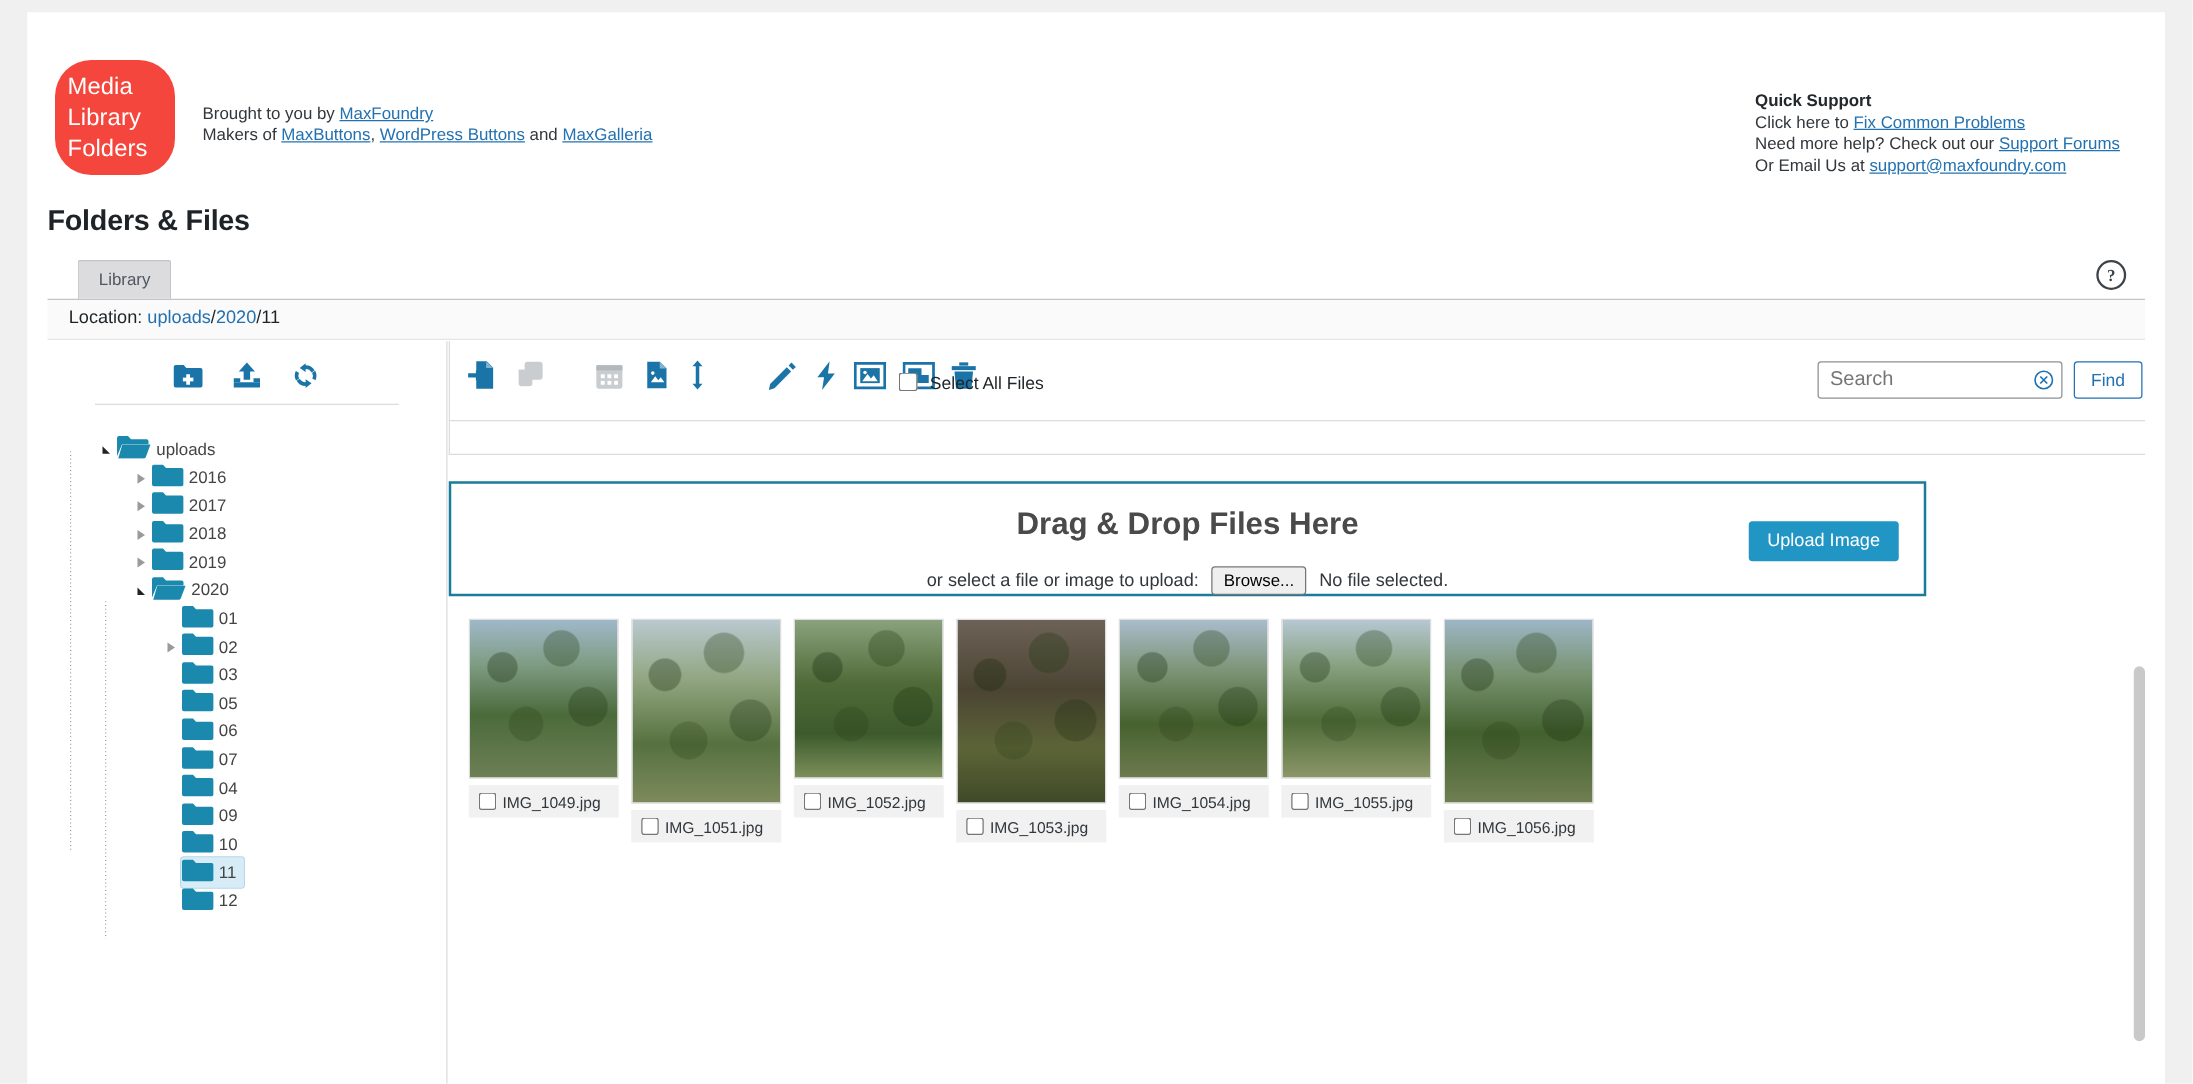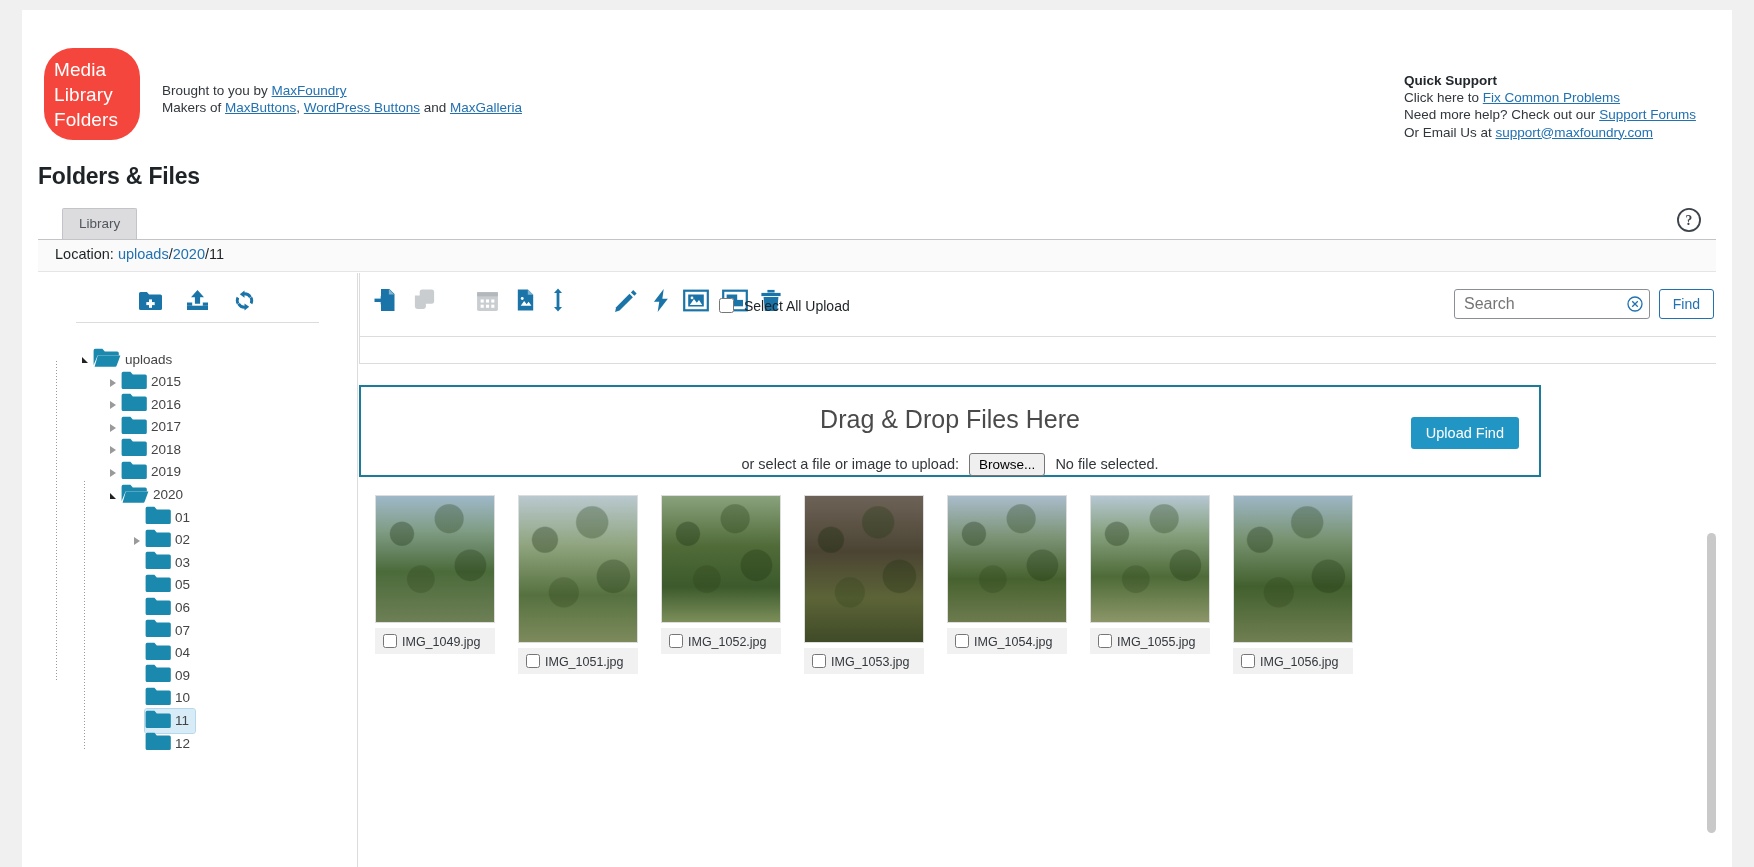--- a/index.html
+++ b/index.html
@@ -152,37 +152,37 @@
     font-family:"Liberation Sans", sans-serif;
   }
   .toolbar-spacer { height:27px; border-left:1px solid #dcdcde; border-bottom:1px solid #dcdcde;}
 
   
   .dropzone {
     position:absolute; left:0; top:112px; width:1182px; height:92px;
     border:2px solid #1a7c9a; background:#ffffff;
     text-align:center;
   }
-  .dz-title { font-size:25px; color:#4a4a4a; padding-top:18px; font-weight:normal; }
+  .dz-title { font-size:25px; color:#4a4a4a; padding-top:18px; font-weight:bold; }
   .dz-row { margin-top:19px; font-size:14.5px; color:#32373c; }
   .browse-btn {
     display:inline-block; border:1px solid #767676; background:#efefef;
     border-radius:3px; padding:3px 9px; font-size:13.5px; color:#000;
     margin:0 6px; cursor:pointer; font-family:"Liberation Sans", sans-serif;
   }
   .upload-btn {
     position:absolute; right:20px; top:30px;
     background:#2196c4; color:#fff; border:none; border-radius:3px;
     padding:8px 15px; font-size:14.5px; cursor:pointer;
     font-family:"Liberation Sans", sans-serif;
   }
 
   
   .thumbs { position:absolute; left:16px; top:222px; }
-  .thumb { display:inline-block; vertical-align:top; margin-right:23px; width:120px; }
+  .thumb { display:inline-block; vertical-align:top; margin-right:10px; width:120px; }
   .thumb .img { width:120px; height:auto; display:block; border:1px solid #ddd; }
   .thumb .meta { margin-top:5px; background:#f1f1f1; padding:3px 4px; font-size:12.5px; color:#32373c; white-space:nowrap; }
   .thumb .meta input { vertical-align:-2px; margin-right:5px; width:14px; height:14px; }
 
   
   .inner-scroll {
     position:absolute; right:0; top:260px; width:9px; height:300px;
     background:#c9c9c9; border-radius:5px;
   }
 </style>
@@ -274,23 +274,20 @@
         <div class="tree-divider"></div>
       </div>
 
       <div class="tree" id="tree-root">
           <div class="tnode lvl0"><span class="arr"><span class="caret-open"></span></span><span class="lbl-wrap"><span class="fold"><svg width="28" height="19" viewBox="0 0 28 19">
                   <path d="M0.6 2.4A1.6 1.6 0 0 1 2.2 0.8h7.2l2.4 2.6h12.4a1.6 1.6 0 0 1 1.6 1.6v2.4H4.6L0.6 17z" fill="#1b88ad"></path>
                   <path d="M4.8 7.6h22.6L23.6 17.8a1.4 1.4 0 0 1-1.3 0.9H1.6z" fill="#1b88ad"></path>
                 </svg></span><span class="lbl">uploads</span></span></div>
           <div class="tnode lvl1"><span class="arr"><span class="caret-closed"></span></span><span class="lbl-wrap"><span class="fold"><svg width="26" height="19" viewBox="0 0 26 19">
                   <path d="M0.6 2.4A1.6 1.6 0 0 1 2.2 0.8h7.2l2.4 2.6h12.4a1.6 1.6 0 0 1 1.6 1.6v11.4a1.6 1.6 0 0 1-1.6 1.6H2.2a1.6 1.6 0 0 1-1.6-1.6z" fill="#1b88ad"></path>
-                </svg></span><span class="lbl">2015</span></span></div>
-          <div class="tnode lvl1"><span class="arr"><span class="caret-closed"></span></span><span class="lbl-wrap"><span class="fold"><svg width="26" height="19" viewBox="0 0 26 19">
-                  <path d="M0.6 2.4A1.6 1.6 0 0 1 2.2 0.8h7.2l2.4 2.6h12.4a1.6 1.6 0 0 1 1.6 1.6v11.4a1.6 1.6 0 0 1-1.6 1.6H2.2a1.6 1.6 0 0 1-1.6-1.6z" fill="#1b88ad"></path>
                 </svg></span><span class="lbl">2016</span></span></div>
           <div class="tnode lvl1"><span class="arr"><span class="caret-closed"></span></span><span class="lbl-wrap"><span class="fold"><svg width="26" height="19" viewBox="0 0 26 19">
                   <path d="M0.6 2.4A1.6 1.6 0 0 1 2.2 0.8h7.2l2.4 2.6h12.4a1.6 1.6 0 0 1 1.6 1.6v11.4a1.6 1.6 0 0 1-1.6 1.6H2.2a1.6 1.6 0 0 1-1.6-1.6z" fill="#1b88ad"></path>
                 </svg></span><span class="lbl">2017</span></span></div>
           <div class="tnode lvl1"><span class="arr"><span class="caret-closed"></span></span><span class="lbl-wrap"><span class="fold"><svg width="26" height="19" viewBox="0 0 26 19">
                   <path d="M0.6 2.4A1.6 1.6 0 0 1 2.2 0.8h7.2l2.4 2.6h12.4a1.6 1.6 0 0 1 1.6 1.6v11.4a1.6 1.6 0 0 1-1.6 1.6H2.2a1.6 1.6 0 0 1-1.6-1.6z" fill="#1b88ad"></path>
                 </svg></span><span class="lbl">2018</span></span></div>
           <div class="tnode lvl1"><span class="arr"><span class="caret-closed"></span></span><span class="lbl-wrap"><span class="fold"><svg width="26" height="19" viewBox="0 0 26 19">
                   <path d="M0.6 2.4A1.6 1.6 0 0 1 2.2 0.8h7.2l2.4 2.6h12.4a1.6 1.6 0 0 1 1.6 1.6v11.4a1.6 1.6 0 0 1-1.6 1.6H2.2a1.6 1.6 0 0 1-1.6-1.6z" fill="#1b88ad"></path>
                 </svg></span><span class="lbl">2019</span></span></div>
@@ -415,21 +412,21 @@
             <svg width="22" height="25" viewBox="0 0 22 24">
               <rect x="7.4" y="1.4" width="7.2" height="2.6" fill="#1b74a8"></rect>
               <rect x="1.4" y="4.4" width="19.2" height="3.2" fill="#1b74a8"></rect>
               <path d="M3.6 8.6h14.8l-1.2 13.8H4.8z" fill="#1b74a8"></path>
             </svg>
           </span>
         </div>
 
         <label class="select-all">
           <input type="checkbox" style="">
-          <span>Select All Upload</span>
+          <span>Select All Files</span>
         </label>
 
         <div class="search-wrap">
           <input class="search-box" type="text" placeholder="Search" style="">
           <span class="search-clear">
             <svg width="16" height="16" viewBox="0 0 16 16">
               <circle cx="8" cy="8" r="7" fill="none" stroke="#2271b1" stroke-width="1.3"></circle>
               <path d="M5.2 5.2 10.8 10.8M10.8 5.2 5.2 10.8" stroke="#2271b1" stroke-width="1.3"></path>
             </svg>
           </span>
@@ -439,21 +436,21 @@
 
       <div class="toolbar-spacer"></div>
 
       <div class="dropzone">
         <div class="dz-title">Drag &amp; Drop Files Here</div>
         <div class="dz-row">
           <span>or select a file or image to upload:</span>
           <span class="browse-btn">Browse...</span>
           <span>No file selected.</span>
         </div>
-        <button class="upload-btn">Upload Find</button>
+        <button class="upload-btn">Upload Image</button>
       </div>
 
       <div class="thumbs" id="thumbs"><div class="thumb"><div class="img" style="height: 128px; background: linear-gradient(rgb(159, 184, 201) 0%, rgb(127, 156, 132) 28%, rgb(75, 107, 59) 60%, rgb(109, 127, 85) 100%);">
               <div style="width: 100%; height: 100%; opacity: 0.35; background-image: radial-gradient(circle at 22% 30%, rgba(20, 40, 10, 0.9) 0px, rgba(20, 40, 10, 0.9) 9%, transparent 10%), radial-gradient(circle at 62% 18%, rgba(30, 55, 15, 0.85) 0px, rgba(30, 55, 15, 0.85) 11%, transparent 12%), radial-gradient(circle at 80% 55%, rgba(25, 45, 12, 0.8) 0px, rgba(25, 45, 12, 0.8) 13%, transparent 14%), radial-gradient(circle at 38% 66%, rgba(40, 60, 20, 0.7) 0px, rgba(40, 60, 20, 0.7) 12%, transparent 13%);"></div>
             </div><div class="meta"><input type="checkbox" style=""><span>IMG_1049.jpg</span></div></div><div class="thumb"><div class="img" style="height: 148px; background: linear-gradient(rgb(185, 201, 207) 0%, rgb(143, 164, 126) 34%, rgb(86, 113, 63) 68%, rgb(125, 138, 92) 100%);">
               <div style="width: 100%; height: 100%; opacity: 0.35; background-image: radial-gradient(circle at 22% 30%, rgba(20, 40, 10, 0.9) 0px, rgba(20, 40, 10, 0.9) 9%, transparent 10%), radial-gradient(circle at 62% 18%, rgba(30, 55, 15, 0.85) 0px, rgba(30, 55, 15, 0.85) 11%, transparent 12%), radial-gradient(circle at 80% 55%, rgba(25, 45, 12, 0.8) 0px, rgba(25, 45, 12, 0.8) 13%, transparent 14%), radial-gradient(circle at 38% 66%, rgba(40, 60, 20, 0.7) 0px, rgba(40, 60, 20, 0.7) 12%, transparent 13%);"></div>
             </div><div class="meta"><input type="checkbox" style=""><span>IMG_1051.jpg</span></div></div><div class="thumb"><div class="img" style="height: 128px; background: linear-gradient(rgb(138, 162, 125) 0%, rgb(80, 107, 56) 40%, rgb(60, 90, 44) 72%, rgb(124, 143, 90) 100%);">
               <div style="width: 100%; height: 100%; opacity: 0.35; background-image: radial-gradient(circle at 22% 30%, rgba(20, 40, 10, 0.9) 0px, rgba(20, 40, 10, 0.9) 9%, transparent 10%), radial-gradient(circle at 62% 18%, rgba(30, 55, 15, 0.85) 0px, rgba(30, 55, 15, 0.85) 11%, transparent 12%), radial-gradient(circle at 80% 55%, rgba(25, 45, 12, 0.8) 0px, rgba(25, 45, 12, 0.8) 13%, transparent 14%), radial-gradient(circle at 38% 66%, rgba(40, 60, 20, 0.7) 0px, rgba(40, 60, 20, 0.7) 12%, transparent 13%);"></div>
             </div><div class="meta"><input type="checkbox" style=""><span>IMG_1052.jpg</span></div></div><div class="thumb"><div class="img" style="height: 148px; background: linear-gradient(rgb(109, 98, 87) 0%, rgb(75, 68, 51) 38%, rgb(92, 100, 55) 70%, rgb(63, 74, 39) 100%);">
               <div style="width: 100%; height: 100%; opacity: 0.35; background-image: radial-gradient(circle at 22% 30%, rgba(20, 40, 10, 0.9) 0px, rgba(20, 40, 10, 0.9) 9%, transparent 10%), radial-gradient(circle at 62% 18%, rgba(30, 55, 15, 0.85) 0px, rgba(30, 55, 15, 0.85) 11%, transparent 12%), radial-gradient(circle at 80% 55%, rgba(25, 45, 12, 0.8) 0px, rgba(25, 45, 12, 0.8) 13%, transparent 14%), radial-gradient(circle at 38% 66%, rgba(40, 60, 20, 0.7) 0px, rgba(40, 60, 20, 0.7) 12%, transparent 13%);"></div>

